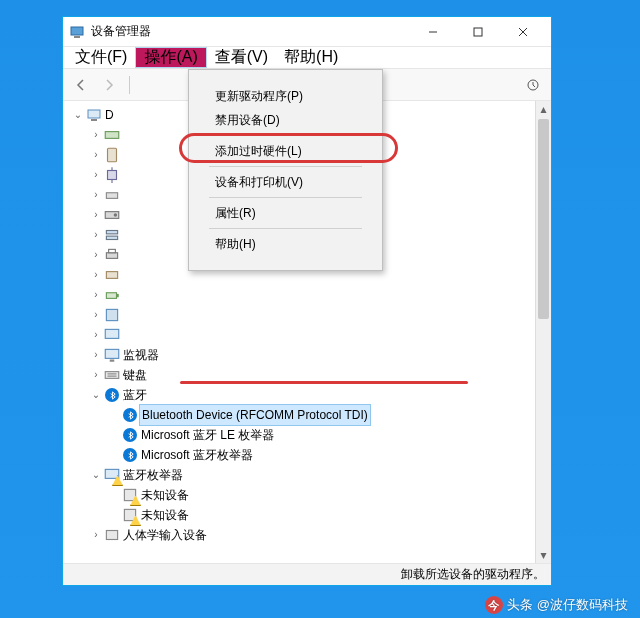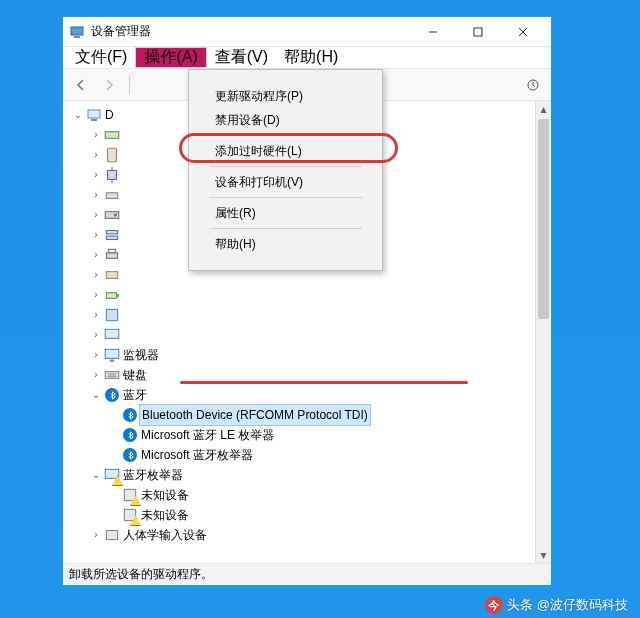--- a/index.html
+++ b/index.html
@@ -120,20 +120,21 @@
   .scrollbar { width:16px; background:#f0f0f0; border-left:1px solid #ddd; position:relative; }
   .scroll-thumb { position:absolute; left:2px; right:2px; top:18px; height:200px; background:#c8c8c8; border-radius:2px;}
   .scroll-btn { position:absolute; left:0;right:0; height:16px; display:flex;align-items:center;justify-content:center; color:#666;}
   .statusbar {
     height: 22px;
     border-top: 1px solid #e6e6e6;
     background: #f3f3f3;
     display: flex; align-items: center;
     padding: 0 6px;
     font-size: 12px;
+    justify-content: flex-end;
   }
   .watermark {
     position: absolute;
     right: 12px; bottom: 4px;
     font-size: 13px;
     color: #fff;
     display:flex; align-items:center; gap:4px;
     text-shadow: 0 0 2px rgba(0,0,0,0.4);
   }
   .wm-logo { width:18px;height:18px;border-radius:50%;background:#d94545;display:flex;align-items:center;justify-content:center;color:#fff;font-size:11px;font-weight:bold; }

